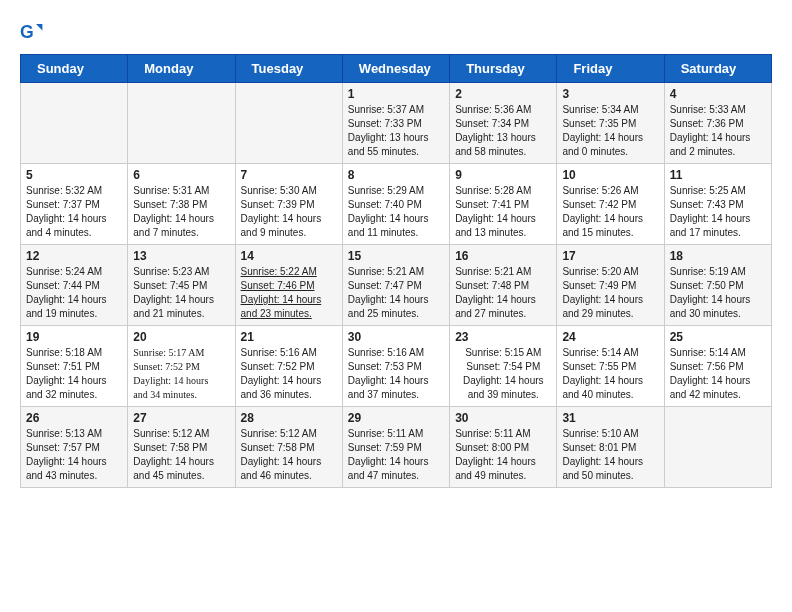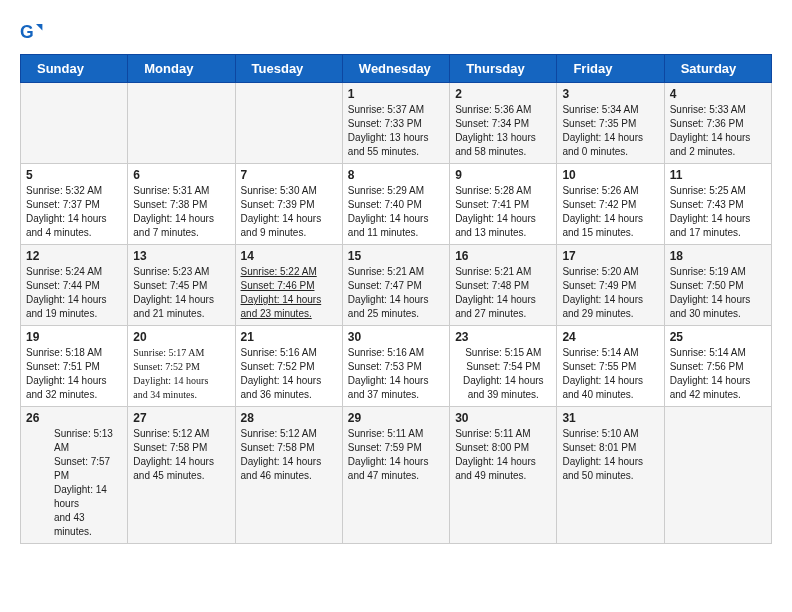--- a/index.html
+++ b/index.html
@@ -293,21 +293,21 @@
           <span class="day-number">25</span>
           <div class="day-info" style="white-space: pre-line;">Sunrise: 5:14 AM
 Sunset: 7:56 PM
 Daylight: 14 hours
 and 42 minutes.</div>
         </td>
       </tr>
       <tr>
         <td>
           <span class="day-number">26</span>
-          <div class="day-info" style="white-space: pre-line; margin-left: 28px;">Sunrise: 5:13 AM
+          <div class="day-info" style="white-space: pre-line;">Sunrise: 5:13 AM
 Sunset: 7:57 PM
 Daylight: 14 hours
 and 43 minutes.</div>
         </td>
         <td>
           <span class="day-number">27</span>
           <div class="day-info" style="white-space: pre-line;">Sunrise: 5:12 AM
 Sunset: 7:58 PM
 Daylight: 14 hours
 and 45 minutes.</div>

